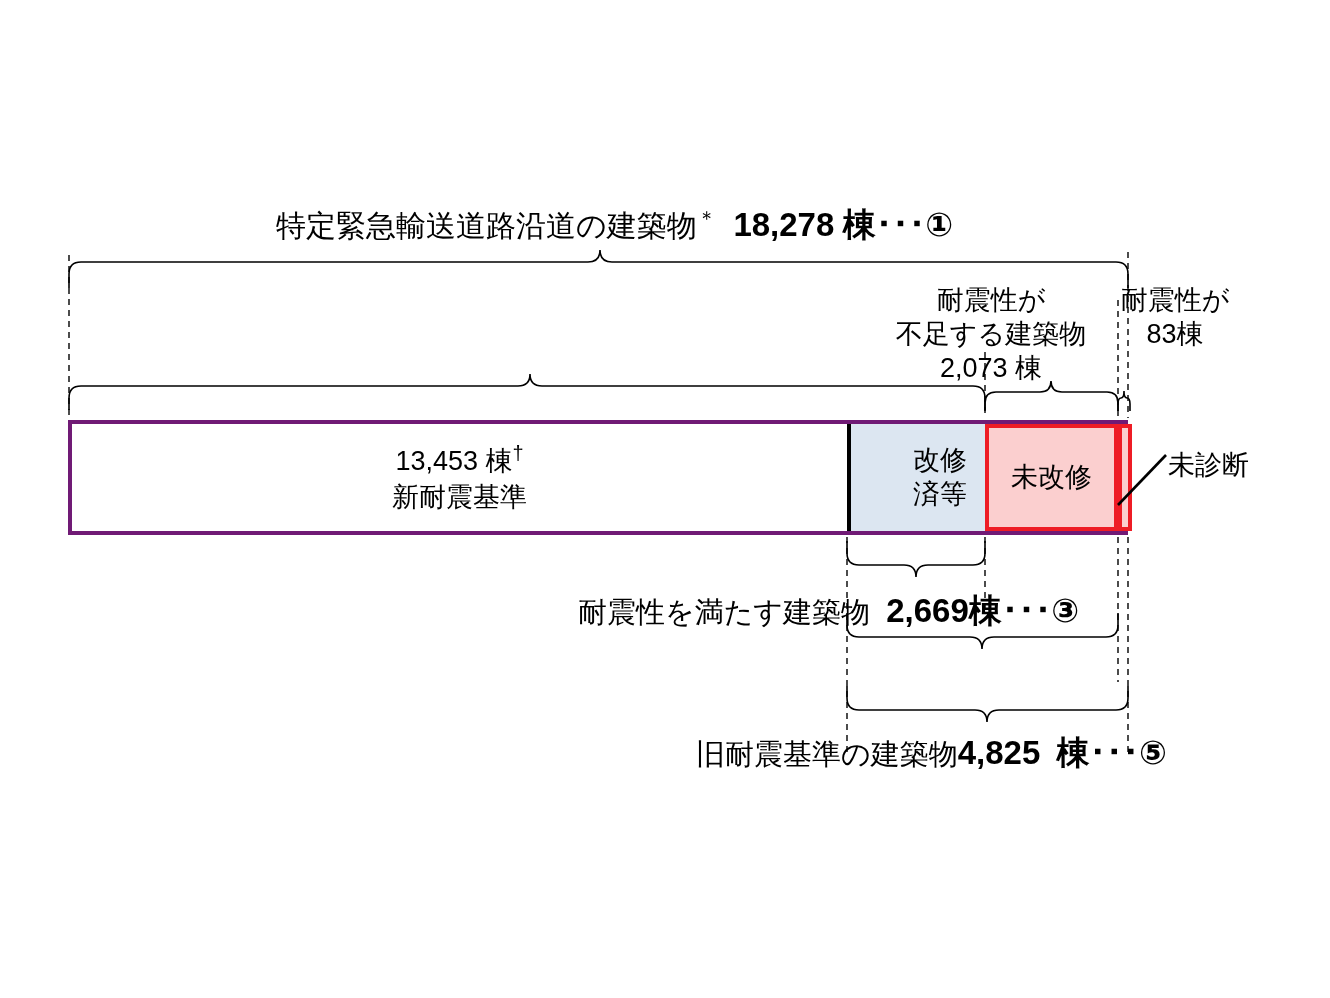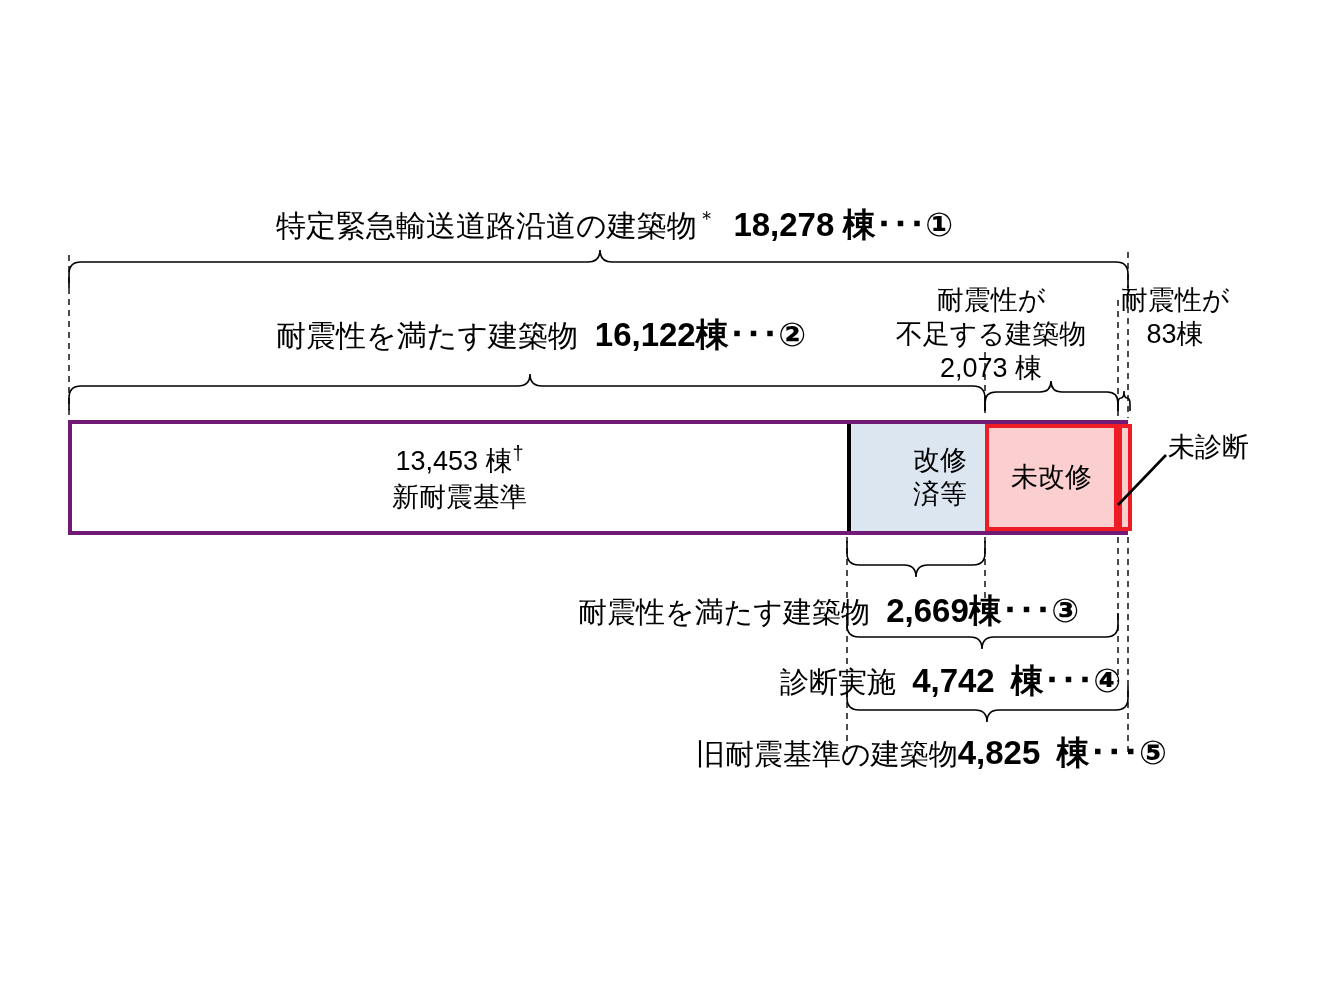--- a/index.html
+++ b/index.html
@@ -142,24 +142,20 @@
 <body>
 
 <div id="stage">
 
   <div class="lbl t-title" style="left:276px; top:206px;">
     <span>特定緊急輸送道路沿道の建築物</span><span class="sup">＊</span>&nbsp;
     <span class="num">18,278</span>
     <span class="num">棟</span><span class="num">･･･</span><span class="num">①</span>
   </div>
 
-  <div class="lbl t-row2" style="left:276px; top:316px;">
-    <span>耐震性を満たす建築物</span>&nbsp;
-    <span class="num">16,122</span><span class="num">棟</span><span class="num">･･･</span><span class="num">②</span>
-  </div>
 
   <div class="lbl t-small" style="left:886px; top:284px; width:210px;">
     <div>耐震性が</div>
     <div>不足する建築物</div>
     <div>2,073 棟</div>
   </div>
 
   <div class="lbl t-small" style="left:1080px; top:284px; width:190px;">
     <div>耐震性が</div>
     <div>83棟</div>
@@ -179,32 +175,27 @@
       <div class="t-seg">済等</div>
     </div>
 
     <div class="seg" id="seg-pink">
       <div class="t-seg">未改修</div>
     </div>
 
     <div class="seg" id="seg-red"></div>
   </div>
 
-  <div class="lbl t-lead" style="left:1168px; top:432px;font-family:Liberation Serif, serif;">未診断</div>
+  <div class="lbl t-lead" style="left:1168px; top:450px;font-family:Liberation Serif, serif;">未診断</div>
 
   <div class="lbl t-bottom" style="left:578px; top:592px;">
     <span>耐震性を満たす建築物</span>&nbsp;
     <span class="num">2,669</span><span class="num">棟</span><span class="num">･･･</span><span class="num">③</span>
   </div>
 
-  <div class="lbl t-bottom" style="left:780px; top:662px;">
-    <span>診断実施</span>&nbsp;
-    <span class="num">4,742</span>&nbsp;
-    <span class="num">棟</span><span class="num">･･･</span><span class="num">④</span>
-  </div>
 
   <div class="lbl t-bottom" style="left:696px; top:734px;">
     <span>旧耐震基準の建築物</span><span class="num">4,825</span>&nbsp;
     <span class="num">棟</span><span class="num">･･･</span><span class="num">⑤</span>
   </div>
 
   <svg class="ovl" viewBox="0 0 1330 998">
     <g fill="none" stroke="#000" stroke-width="1.6">
 
       <g stroke-dasharray="6,5" stroke-width="1.4">

